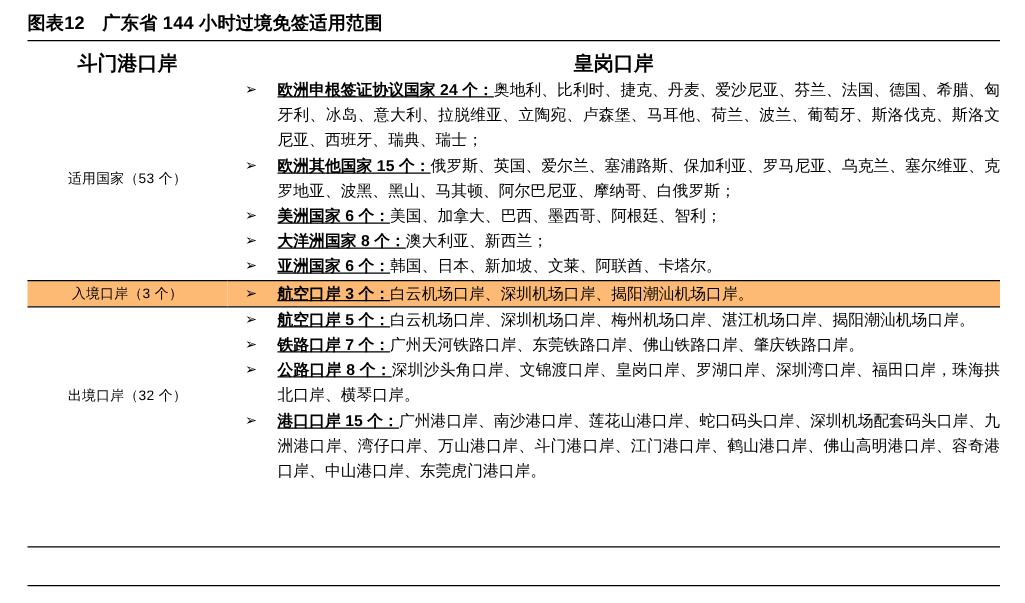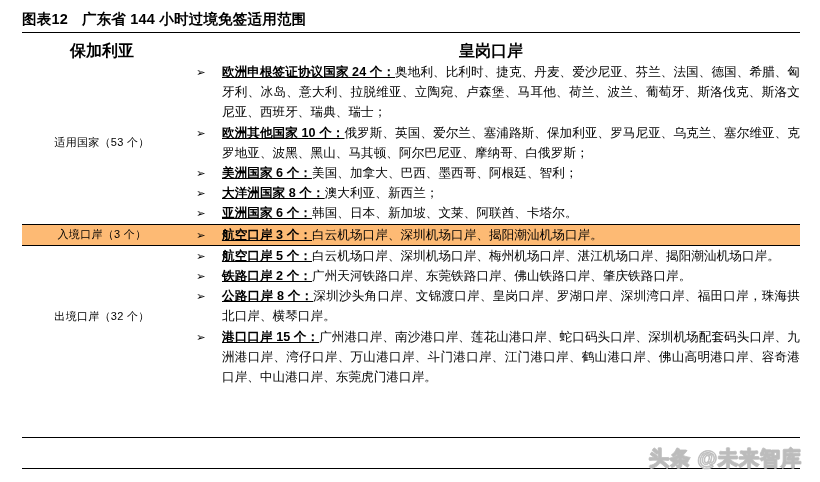--- a/index.html
+++ b/index.html
@@ -177,37 +177,37 @@
     </div>
   </div>
 
   <table class="tbl">
     <colgroup>
       <col class="col-a">
       <col class="col-b">
     </colgroup>
     <thead>
       <tr class="hdr-row">
-        <th>保加利亚</th>
+        <th>斗门港口岸</th>
         <th>皇岗口岸</th>
       </tr>
     </thead>
     <tbody>
 
       <tr class="row-sep">
         <td class="label-cell">适用国家（53 个）</td>
         <td class="content-cell">
           <ul class="blist">
             <li>
               <span class="arrow">➢</span>
               <span class="b-head">欧洲申根签证协议国家 24 个：</span><span class="b-body">奥地利、比利时、捷克、丹麦、爱沙尼亚、芬兰、法国、德国、希腊、匈牙利、冰岛、意大利、拉脱维亚、立陶宛、卢森堡、马耳他、荷兰、波兰、葡萄牙、斯洛伐克、斯洛文尼亚、西班牙、瑞典、瑞士；</span>
             </li>
             <li>
               <span class="arrow">➢</span>
-              <span class="b-head">欧洲其他国家 10 个：</span><span class="b-body">俄罗斯、英国、爱尔兰、塞浦路斯、保加利亚、罗马尼亚、乌克兰、塞尔维亚、克罗地亚、波黑、黑山、马其顿、阿尔巴尼亚、摩纳哥、白俄罗斯；</span>
+              <span class="b-head">欧洲其他国家 15 个：</span><span class="b-body">俄罗斯、英国、爱尔兰、塞浦路斯、保加利亚、罗马尼亚、乌克兰、塞尔维亚、克罗地亚、波黑、黑山、马其顿、阿尔巴尼亚、摩纳哥、白俄罗斯；</span>
             </li>
             <li>
               <span class="arrow">➢</span>
               <span class="b-head">美洲国家 6 个：</span><span class="b-body">美国、加拿大、巴西、墨西哥、阿根廷、智利；</span>
             </li>
             <li>
               <span class="arrow">➢</span>
               <span class="b-head">大洋洲国家 8 个：</span><span class="b-body">澳大利亚、新西兰；</span>
             </li>
             <li>
@@ -233,34 +233,33 @@
       <tr>
         <td class="label-cell">出境口岸（32 个）</td>
         <td class="content-cell">
           <ul class="blist tight">
             <li>
               <span class="arrow">➢</span>
               <span class="b-head">航空口岸 5 个：</span><span class="b-body">白云机场口岸、深圳机场口岸、梅州机场口岸、湛江机场口岸、揭阳潮汕机场口岸。</span>
             </li>
             <li>
               <span class="arrow">➢</span>
-              <span class="b-head">铁路口岸 2 个：</span><span class="b-body">广州天河铁路口岸、东莞铁路口岸、佛山铁路口岸、肇庆铁路口岸。</span>
+              <span class="b-head">铁路口岸 7 个：</span><span class="b-body">广州天河铁路口岸、东莞铁路口岸、佛山铁路口岸、肇庆铁路口岸。</span>
             </li>
             <li>
               <span class="arrow">➢</span>
               <span class="b-head">公路口岸 8 个：</span><span class="b-body">深圳沙头角口岸、文锦渡口岸、皇岗口岸、罗湖口岸、深圳湾口岸、福田口岸，珠海拱北口岸、横琴口岸。</span>
             </li>
             <li>
               <span class="arrow">➢</span>
               <span class="b-head">港口口岸 15 个：</span><span class="b-body">广州港口岸、南沙港口岸、莲花山港口岸、蛇口码头口岸、深圳机场配套码头口岸、九洲港口岸、湾仔口岸、万山港口岸、斗门港口岸、江门港口岸、鹤山港口岸、佛山高明港口岸、容奇港口岸、中山港口岸、东莞虎门港口岸。</span>
             </li>
           </ul>
         </td>
       </tr>
 
     </tbody>
   </table>
 
   <div class="foot-rule"></div>
   <div class="foot-rule2"></div>
-  <div class="watermark">头条 @未来智库</div>
 
 </div>
 
 </body></html>

